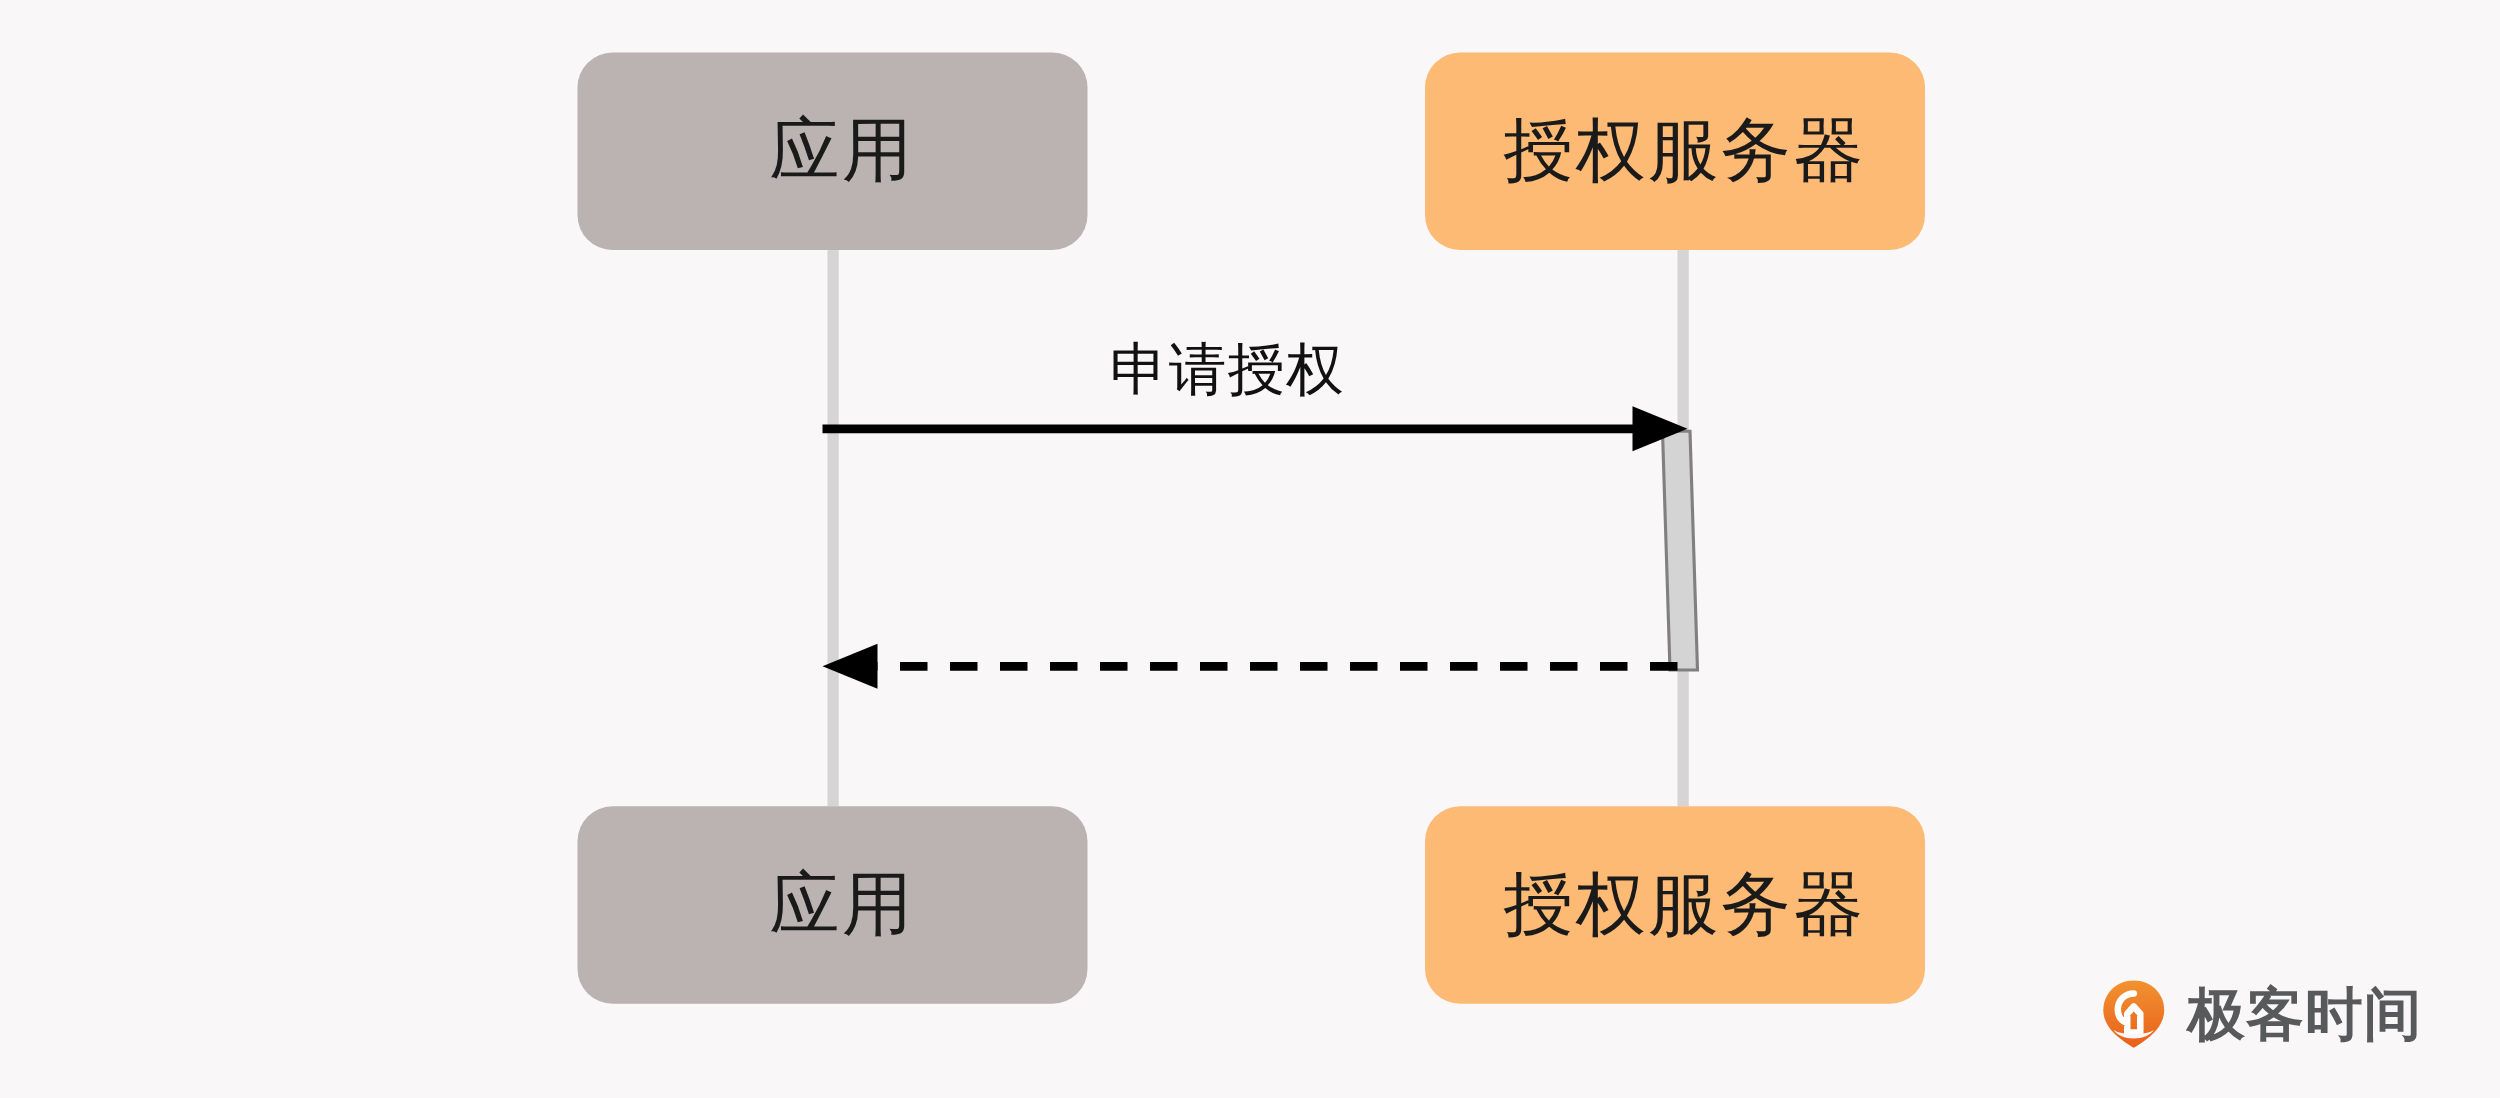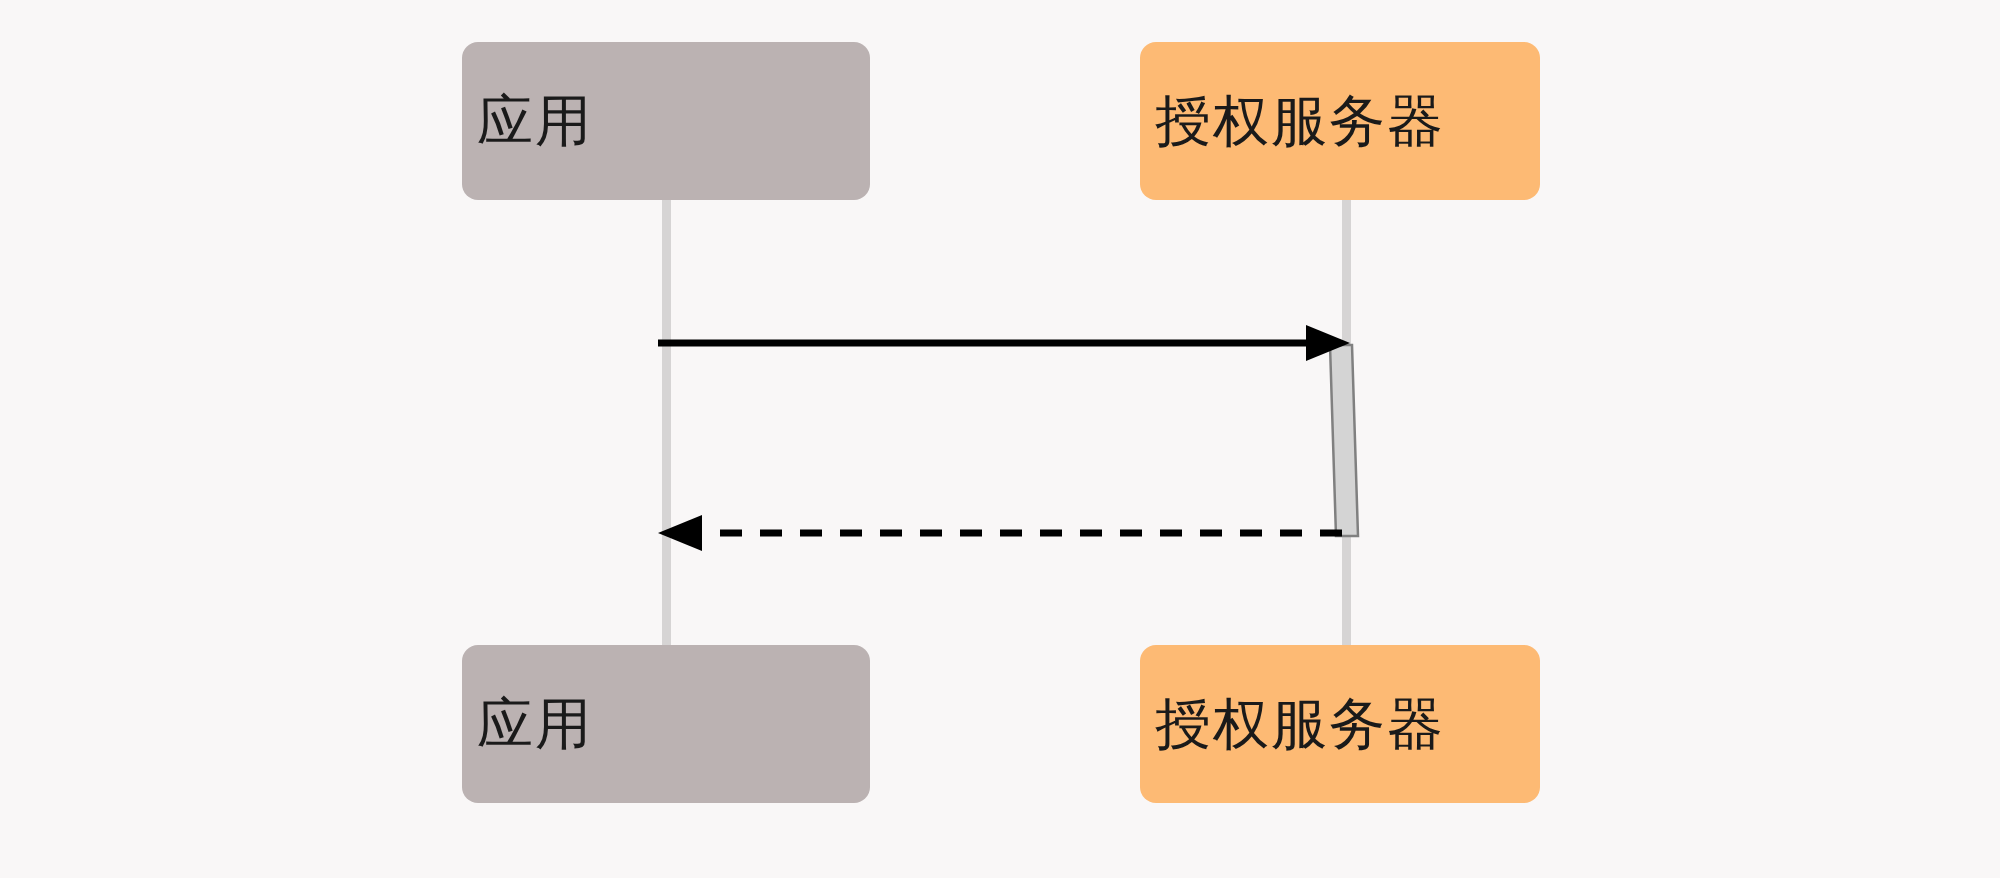--- a/index.html
+++ b/index.html
@@ -17,24 +17,24 @@
     position: relative;
     width: 2000px;
     height: 878px;
     background: #F9F7F7;
   }
 
   
   .participant-box {
     position: absolute;
     box-sizing: border-box;
-    border-radius: 16px;
+    border-radius: 28px;
     display: flex;
     align-items: center;
-    justify-content: flex-start;
+    justify-content: center;
     color: #1a1a1a;
     letter-spacing: 2px;
     white-space: nowrap;
     user-select: none;
     padding-left: 15px;
   }
   .participant-box .plabel {
     font-size: 56px;
     line-height: 1;
     font-weight: 400;
@@ -139,24 +139,33 @@
       <line x1="658" y1="343" x2="1322" y2="343" stroke="#000000" stroke-width="7"></line>
       <polygon points="1350,343 1306,325 1306,361" fill="#000000"></polygon>
     </g>
 
     <g>
       <line x1="1342" y1="533" x2="690" y2="533" stroke="#000000" stroke-width="7" stroke-dasharray="22 18"></line>
       <polygon points="658,533 702,515 702,551" fill="#000000"></polygon>
     </g>
   </svg>
 
+  <div id="label-request" class="msg-label">申请授权</div>
 
 
   <div id="app-bottom" class="participant-box box-app">
     <span class="plabel">应用</span>
   </div>
 
   <div id="auth-bottom" class="participant-box box-auth">
     <span class="plabel">授权服务器</span>
   </div>
 
+  <div id="brand">
+    <svg class="brand-mark" viewBox="0 0 100 100">
+      <path d="M50 4 C26 4 8 22 8 45 C8 70 32 86 50 97 C68 86 92 70 92 45 C92 22 74 4 50 4 Z" fill="url(#pin-grad)"></path>
+      <path d="M50 22 C37 22 28 32 28 44 C28 53 33 60 41 63 L41 50 L50 40 L59 50 L59 76 L41 76 L41 63" fill="none" stroke="#FFFFFF" stroke-width="9" stroke-linecap="round" stroke-linejoin="round"></path>
+      <path d="M22 72 C32 88 68 88 78 72 C68 80 32 80 22 72 Z" fill="#F9F7F7"></path>
+    </svg>
+    <span class="brand-text">极客时间</span>
+  </div>
 
 </div>
 
 </body></html>

